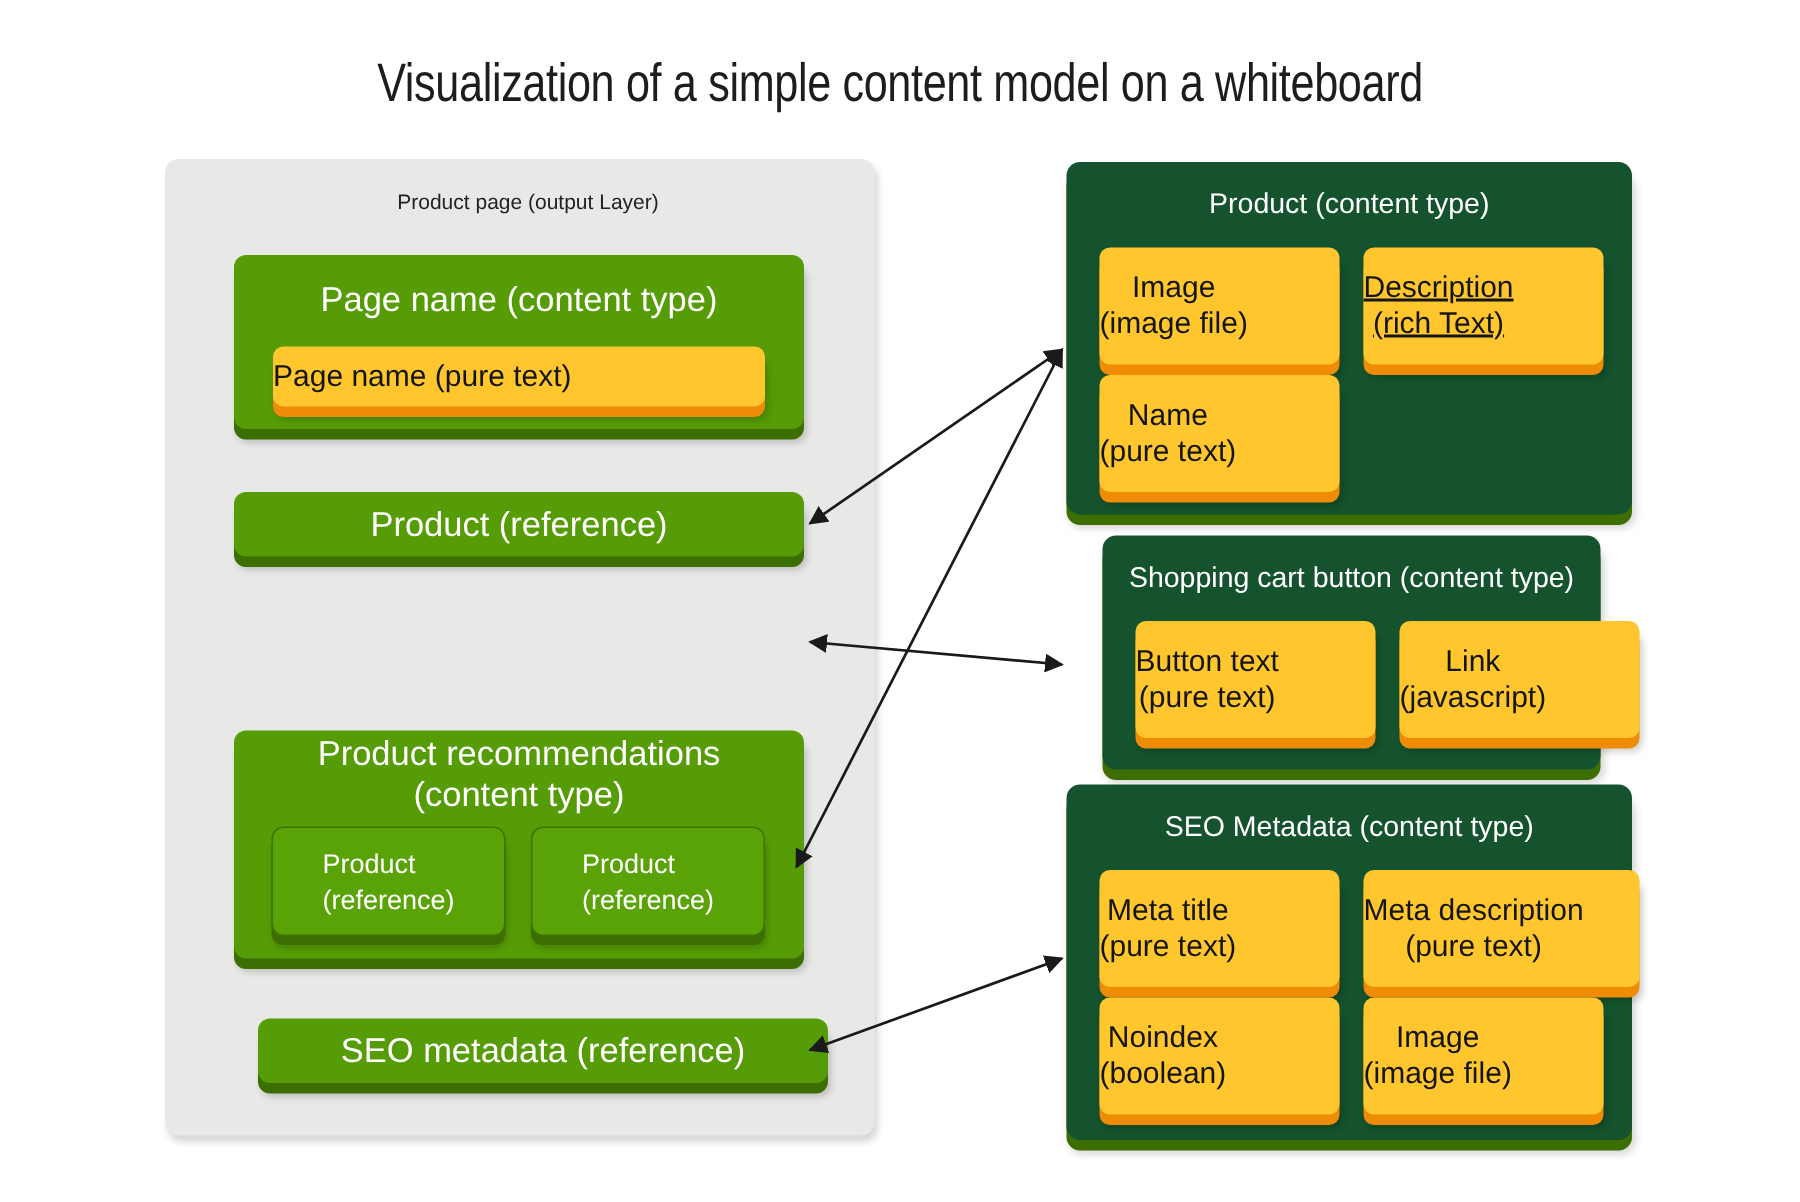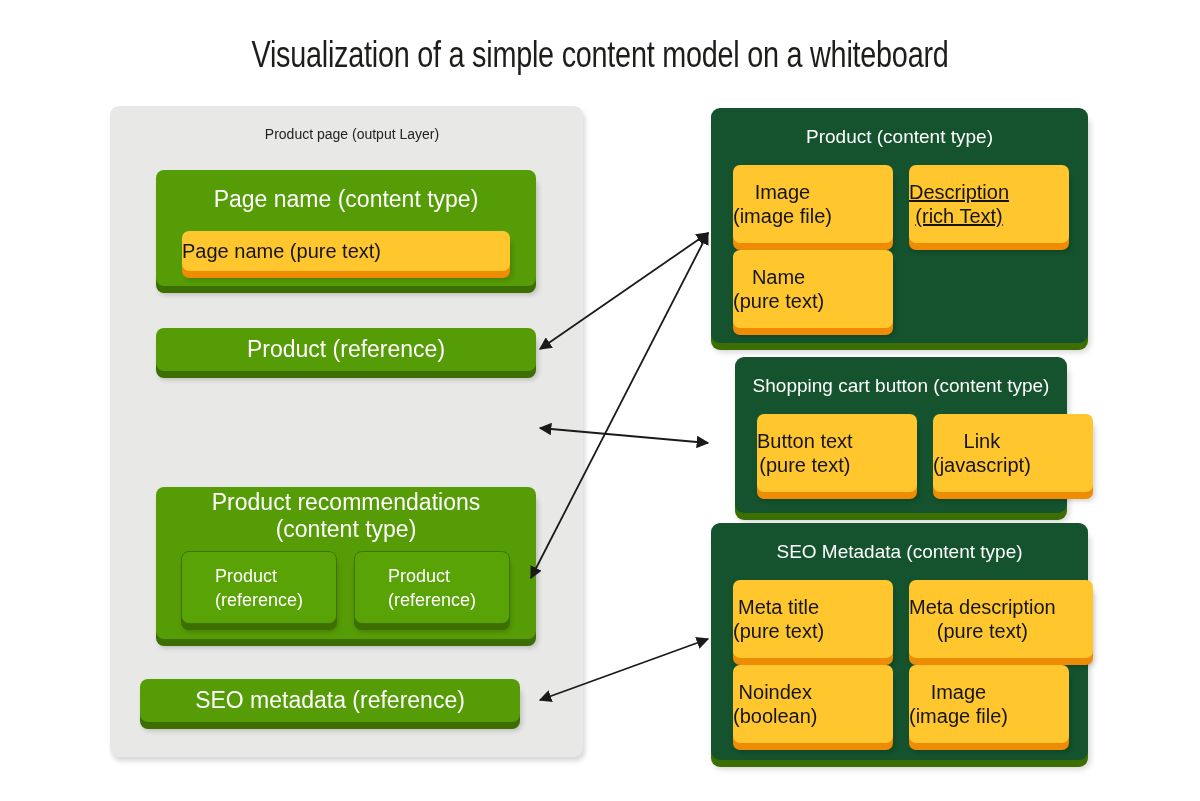--- a/index.html
+++ b/index.html
@@ -138,21 +138,21 @@
     </div>
 
     <div class="green-nested" style="left:198px; top:64px; width:156px; height:73px;">
       <div>
         <div>Product</div>
         <div>(reference)</div>
       </div>
     </div>
   </div>
 
-  <div class="green-card" style="left:140px; top:679px; width:380px; height:43px;">
+  <div class="green-card" style="left:172px; top:679px; width:380px; height:43px;">
     <div class="card-title" style="top:10px;">SEO metadata (reference)</div>
   </div>
 
   <div class="ct-panel" style="left:711px; top:108px; width:377px; height:235px;">
     <div class="panel-title">Product (content type)</div>
 
     <div class="yellow-card" style="left:22px; top:57px; width:160px; height:78px;">
       <div>
         <span>Image</span>
         <span>(image file)</span>

